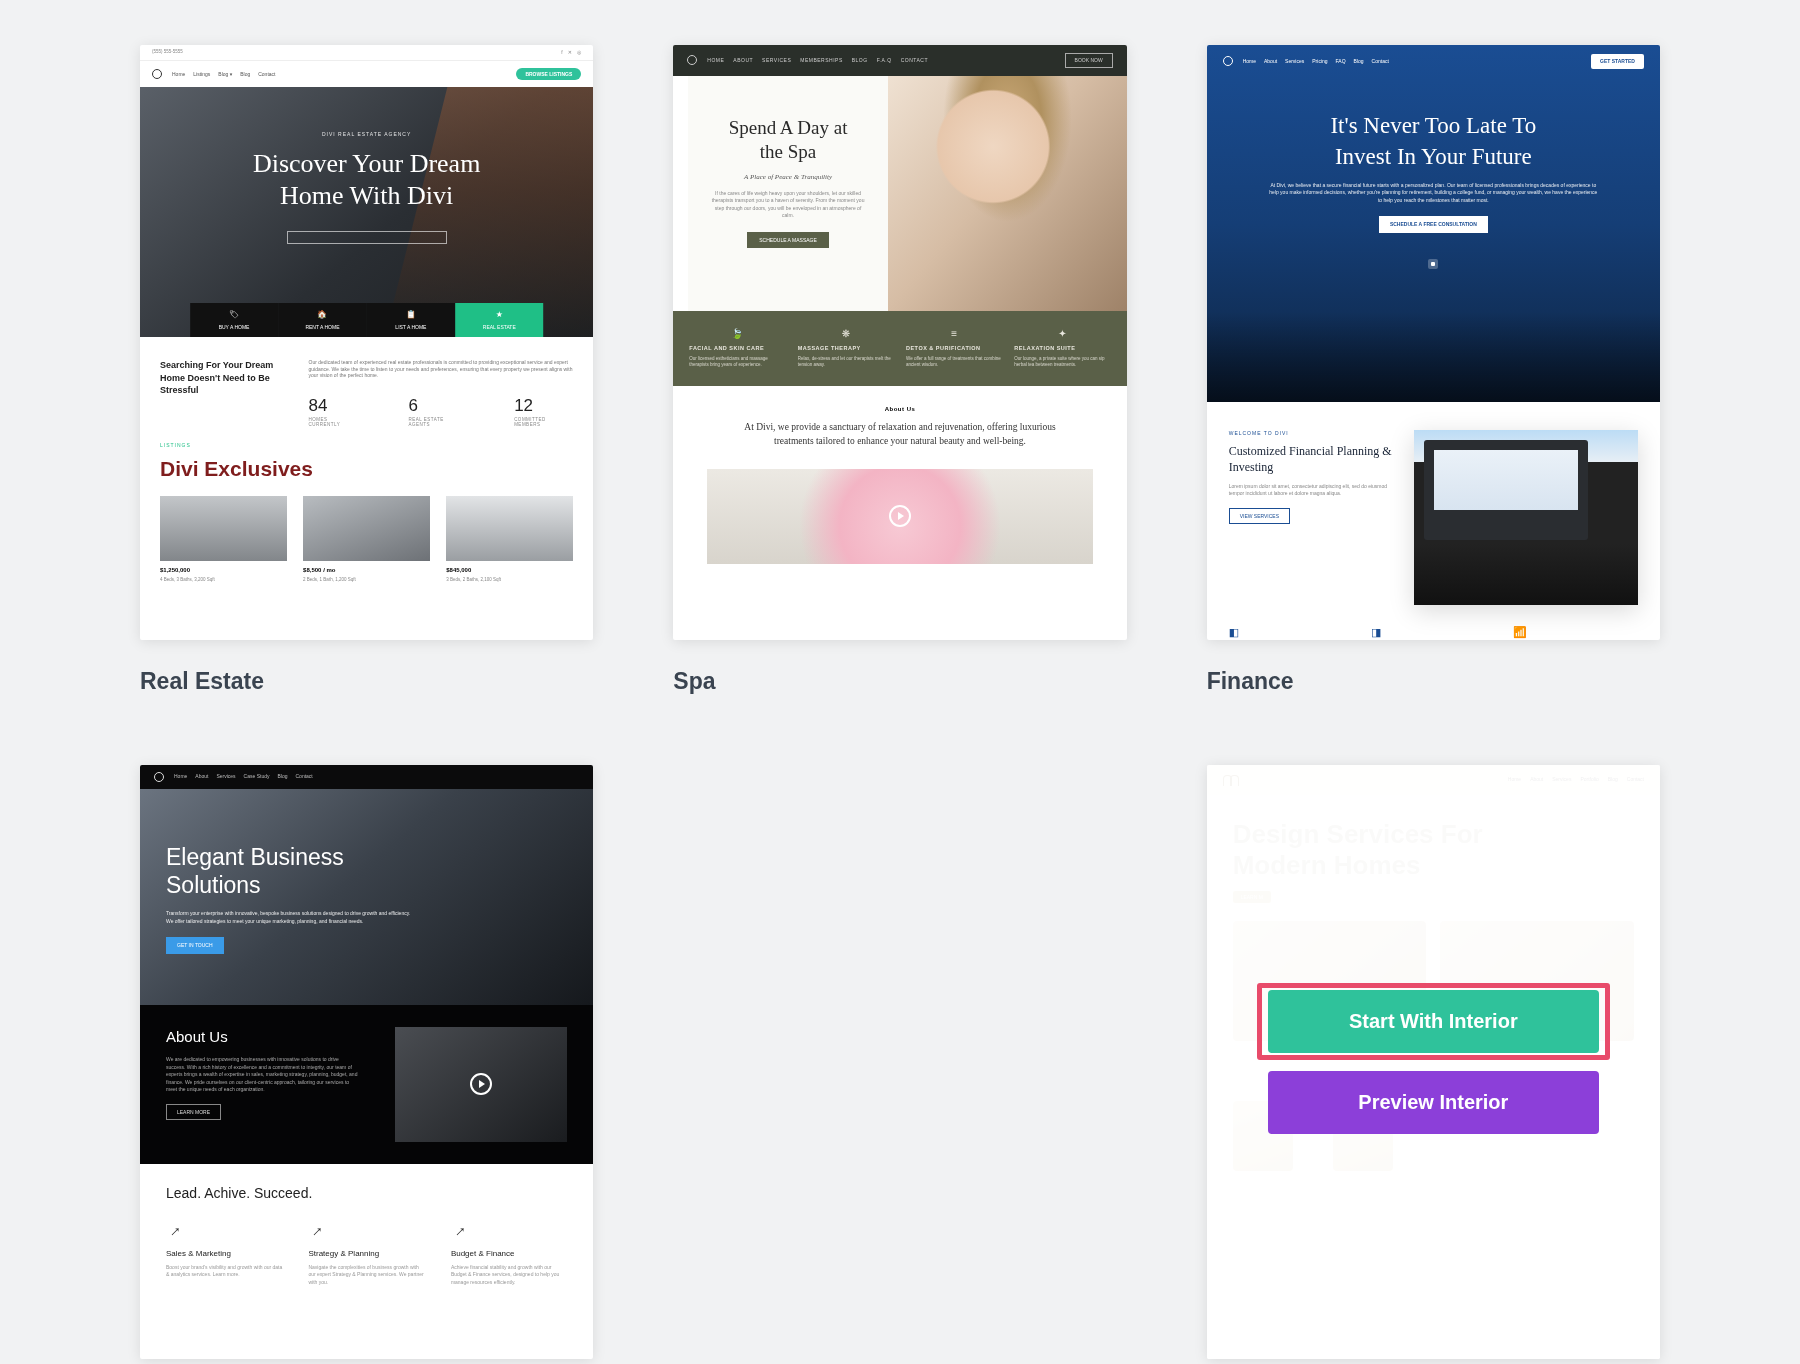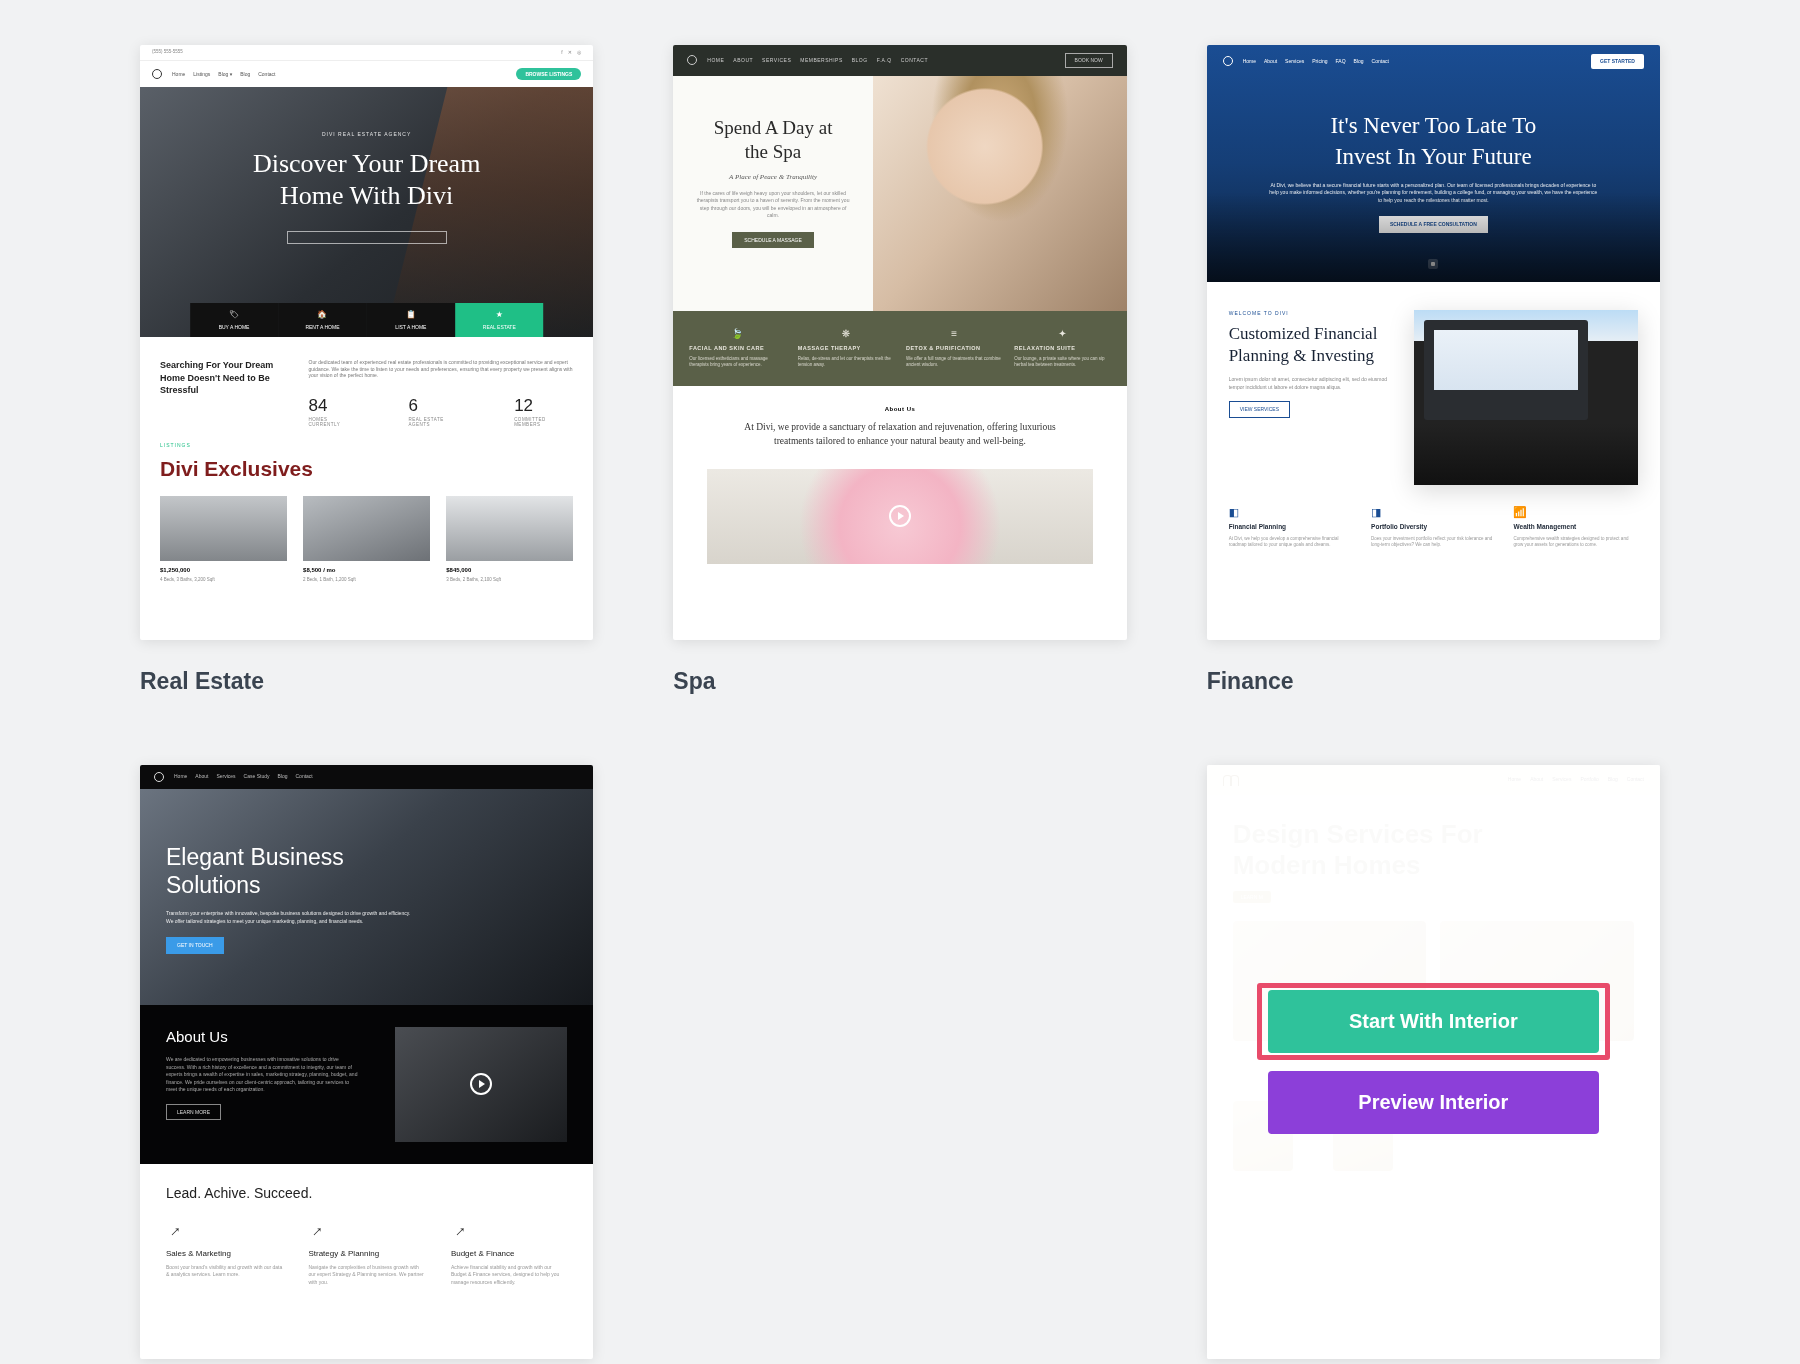--- a/index.html
+++ b/index.html
@@ -141,21 +141,21 @@
 
 
 .spa-nav {
   background: #2a2f2a; color: #ccc; display: flex;
   justify-content: space-between; align-items: center; padding: 8px 14px;
 }
 .spa-menu { display: flex; gap: 9px; font-size: 5px; letter-spacing: 0.5px; }
 .spa-book { border: 1px solid #aaa; padding: 3px 9px; font-size: 5px; }
 .spa-hero { display: flex; height: 235px; }
 .spa-hero-left {
-  width: 44%; background: #fafaf7; padding: 40px 22px 0; text-align: center;
+  width: 44%; background: #fafaf7; padding: 40px 22px 0; text-align: center; margin-left: 15px;
 }
 .spa-hero-title { font-family: Georgia, serif; font-size: 19px; color: #2a2a2a; line-height: 1.3; }
 .spa-hero-sub { font-family: Georgia, serif; font-style: italic; font-size: 7px; color: #555; margin-top: 8px; }
 .spa-hero-p { font-size: 5px; color: #888; margin-top: 8px; line-height: 1.5; }
 .spa-hero-btn { display: inline-block; background: #5a6048; color: #fff; padding: 5px 12px; font-size: 5px; margin-top: 12px; }
 .spa-hero-right { flex: 1; background: linear-gradient(130deg,#e9d9c8 0%, #d6bda5 35%, #a3876b 100%); position: relative; }
 .spa-face {
   position: absolute; inset: 0;
   background:
     radial-gradient(circle at 44% 30%, #efd7c2 0%, #e7c7ac 26%, transparent 27%),
@@ -180,37 +180,37 @@
   position: absolute; top: 50%; left: 50%; transform: translate(-50%,-50%);
   width: 22px; height: 22px; border: 2px solid #fff; border-radius: 50%;
 }
 .play::after {
   content: ""; position: absolute; top: 50%; left: 54%; transform: translate(-50%,-50%);
   border-left: 6px solid #fff; border-top: 4px solid transparent; border-bottom: 4px solid transparent;
 }
 
 
 .fin-hero {
-  height: 237px; position: relative; color: #fff;
+  height: 357px; position: relative; color: #fff;
   background: linear-gradient(180deg, #1a4d93 0%, #153e76 50%, #0d2341 100%);
 }
 .fin-nav { display: flex; justify-content: space-between; align-items: center; padding: 9px 16px; }
 .fin-menu { display: flex; gap: 8px; font-size: 5px; }
 .fin-cta { background: #fff; color: #1a4d93; padding: 4px 9px; font-size: 5px; font-weight: 700; border-radius: 2px; }
 .fin-hero-body { text-align: center; padding: 32px 60px 0; }
 .fin-hero-title { font-family: Georgia, serif; font-size: 23px; line-height: 1.35; }
 .fin-hero-p { font-size: 5px; opacity: 0.9; margin-top: 10px; line-height: 1.5; }
 .fin-hero-btn { display: inline-block; background: #fff; color: #1a4d93; padding: 5px 11px; font-size: 5px; font-weight: 700; margin-top: 12px; }
 .fin-dot { width: 10px; height: 10px; background: rgba(255,255,255,0.25); margin: 26px auto 0; border-radius: 2px; position: relative; }
 .fin-dot::after { content:""; position:absolute; inset:3px; background:#fff; border-radius:1px; }
 .fin-skyline { position: absolute; left: 0; right: 0; bottom: 0; height: 90px; background: linear-gradient(180deg, transparent, rgba(0,0,0,0.6)); }
 .fin-mid { display: flex; padding: 28px 22px 18px; gap: 22px; align-items: flex-start; }
 .fin-mid-left { width: 40%; }
 .fin-over { color: #1a4d93; font-size: 5px; letter-spacing: 1px; }
-.fin-mid-title { font-family: Georgia, serif; font-size: 17px; color: #172234; line-height: 1.35; margin-top: 6px; }
+.fin-mid-title { font-family: Georgia, serif; font-size: 12px; color: #172234; line-height: 1.35; margin-top: 6px; }
 .fin-mid-p { font-size: 5px; color: #888; margin-top: 8px; line-height: 1.5; }
 .fin-mid-btn { display: inline-block; border: 1px solid #1a4d93; color: #1a4d93; padding: 4px 10px; font-size: 5px; margin-top: 10px; }
 .fin-img {
   flex: 1; height: 175px;
   background:
     linear-gradient(180deg, #bcdcf5 0%, #e6eef5 18%, transparent 18%),
     linear-gradient(180deg, #222 65%, #111 100%),
     #cfd4d9;
   box-shadow: 0 6px 24px rgba(0,0,0,0.15);
   position: relative;

